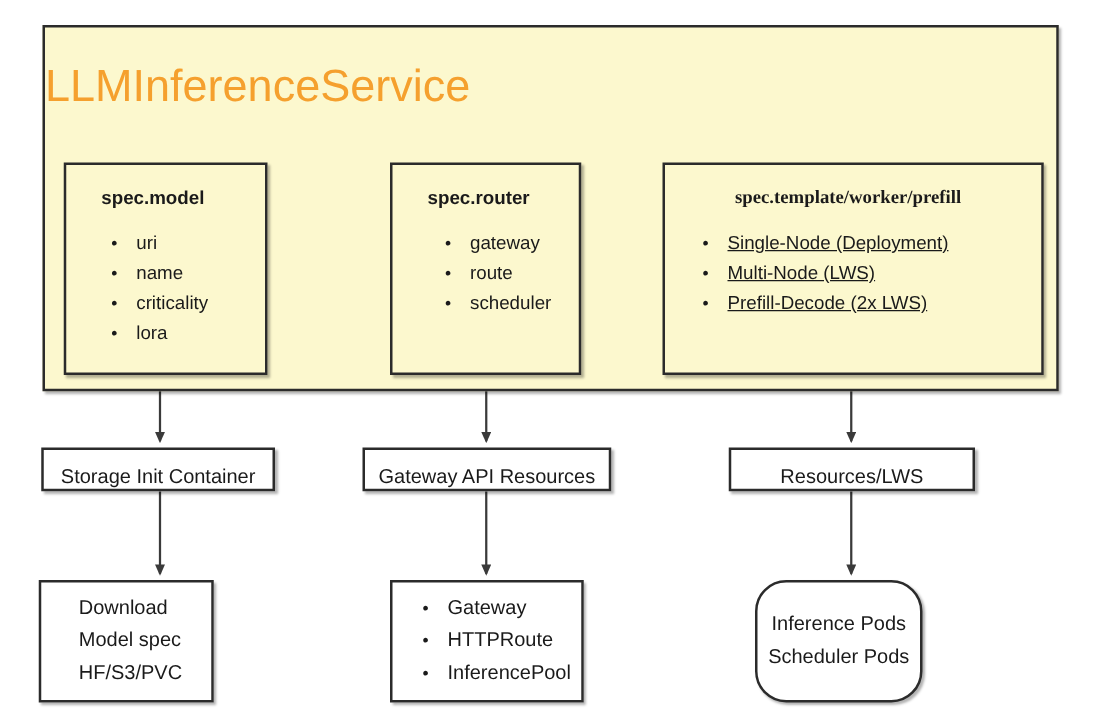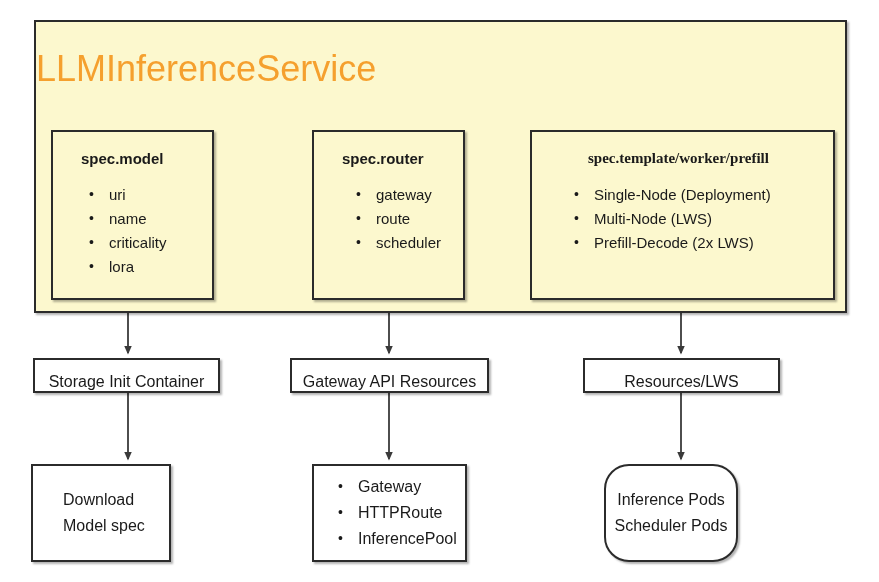--- a/index.html
+++ b/index.html
@@ -77,21 +77,21 @@
   }
   #spec-template-box .spec-heading { padding-left: 56px; font-family: Liberation Serif, serif; }
 
   .spec-list {
     list-style: none;
     margin: 16px 0 0 0;
     padding: 0 0 0 34px;
     font-size: 15px;
   }
   #spec-router-box .spec-list { padding-left: 40px; }
-  #spec-template-box .spec-list { padding-left: 40px; }
+  #spec-template-box .spec-list { padding-left: 28px; text-decoration: underline; }
 
   .spec-list li {
     position: relative;
     padding-left: 22px;
     line-height: 24px;
     white-space: nowrap;
   }
   .spec-list li::before {
     content: "\2022";
     position: absolute;
@@ -219,20 +219,21 @@
   </div>
 
   <div class="box mid-box" id="deployment-lws-box">
     <span class="mid-label">Resources/LWS</span>
   </div>
 
   <div class="box bottom-box" id="download-model-box">
     <div class="multiline left-align">
       <span>Download</span>
       <span>Model spec</span>
+      <span>HF/S3/PVC</span>
     </div>
   </div>
 
   <div class="box bottom-box" id="gateway-list-box">
     <div class="bullet-wrap">
       <ul class="spec-list">
         <li>Gateway</li>
         <li>HTTPRoute</li>
         <li>InferencePool</li>
       </ul>

